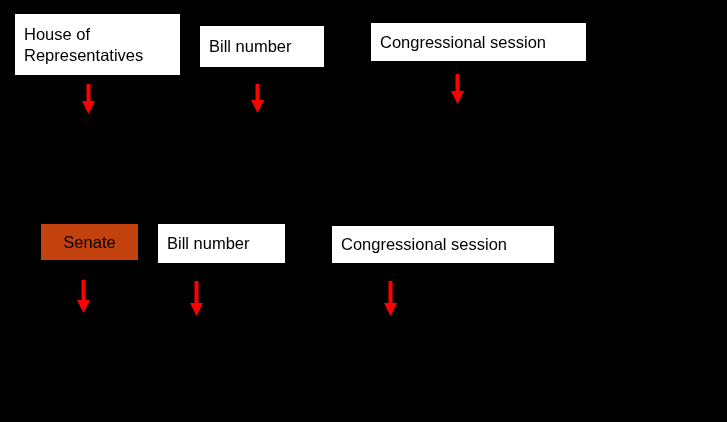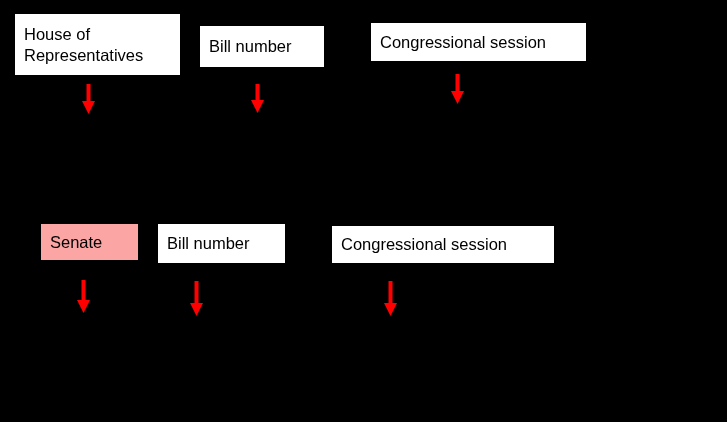--- a/index.html
+++ b/index.html
@@ -73,21 +73,21 @@
         <polygon points="0,16 13,16 6.5,29" fill="#ff0000"></polygon>
       </svg>
     </div>
   <div class="arrow" style="left: 450.5px; top: 74px; width: 13px; height: 30px;">
       <svg width="13" height="30" viewBox="0 0 13 30">
         <rect x="4.5" y="0" width="4" height="18" fill="#ff0000"></rect>
         <polygon points="0,17 13,17 6.5,30" fill="#ff0000"></polygon>
       </svg>
     </div>
 
-  <div class="node-box" style="left: 40px; top: 223px; width: 99px; height: 38px; background: #fca5a5; border-color: rgb(0, 0, 0); color: rgb(0, 0, 0);">
+  <div class="node-box" style="left: 40px; top: 223px; width: 99px; height: 38px; background: #c2410c; border-color: rgb(0, 0, 0); color: rgb(0, 0, 0); justify-content: center;">
     <span class="node-label">Senate</span>
   </div>
 
   <div class="node-box" style="left: 157px; top: 223px; width: 129px; height: 41px; background: rgb(255, 255, 255); border-color: rgb(0, 0, 0); color: rgb(0, 0, 0);">
     <span class="node-label">Bill number</span>
   </div>
 
   <div class="node-box" style="left: 331px; top: 225px; width: 224px; height: 39px; background: rgb(255, 255, 255); border-color: rgb(0, 0, 0); color: rgb(0, 0, 0);">
     <span class="node-label">Congressional session</span>
   </div>

